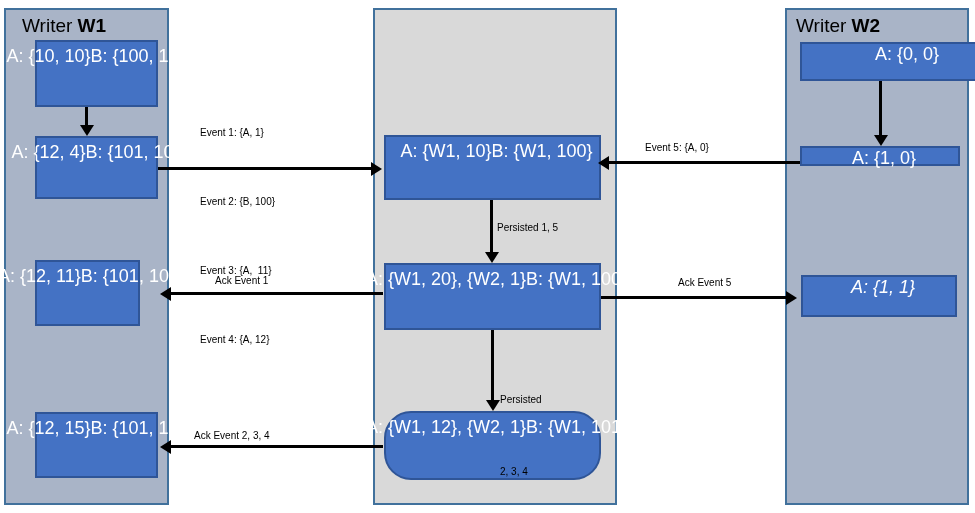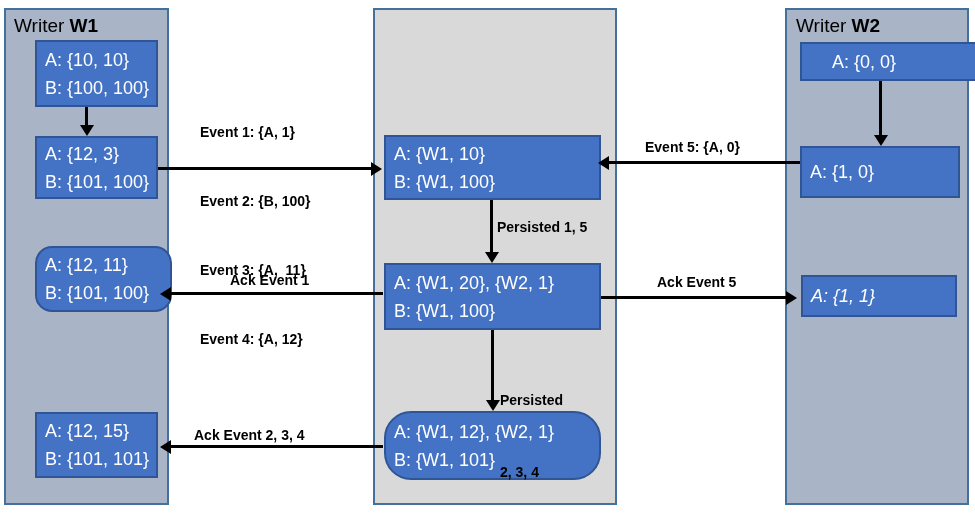--- a/index.html
+++ b/index.html
@@ -19,50 +19,50 @@
     font-family:"Liberation Sans",sans-serif;overflow:hidden;
   }
   .panel{position:absolute;box-sizing:border-box;border:2px solid var(--panel-border);}
   .panel.writer{background:var(--writer-panel-fill);}
   .panel.store{background:var(--store-panel-fill);}
   .p-w1{left:4px;top:8px;width:165px;height:497px;}
   .p-store{left:373px;top:8px;width:244px;height:497px;}
   .p-w2{left:785px;top:8px;width:184px;height:497px;}
 
   .ptitle{position:absolute;font-size:19px;color:#000;white-space:pre;line-height:27px;}
-  .t-w1{left:14px;top:12px;}
+  .t-w1{left:22px;top:12px;}
   .t-store{left:384px;top:12px;}
   .t-w2{left:796px;top:12px;}
   .ptitle b{font-weight:bold;}
 
   .box{
     position:absolute;box-sizing:border-box;background:var(--box-fill);
     border:2px solid var(--box-border);color:var(--box-text);
-    font-size:18px;padding-left:8px;display:flex;flex-direction:column;justify-content:center;
+    font-size:18px;padding-left:8px;display:flex;justify-content:center;
   }
   .bline{line-height:28px;white-space:pre;}
   .box.single .bline{line-height:20px;}
 
   .b-w1-1{left:35px;top:40px;width:123px;height:67px;}
   .b-w1-2{left:35px;top:136px;width:123px;height:63px;}
-  .b-w1-3{left:35px;top:246px;width:137px;height:66px;border-radius:17px;}
+  .b-w1-3{left:35px;top:260px;width:105px;height:66px;}
   .b-w1-4{left:35px;top:412px;width:123px;height:66px;}
   .b-st-1{left:384px;top:135px;width:217px;height:65px;}
   .b-st-2{left:384px;top:263px;width:217px;height:67px;}
   .b-st-3{left:384px;top:411px;width:217px;height:69px;border-radius:27px;}
   .b-w2-1{left:800px;top:42px;width:184px;height:39px;padding-left:30px;}
-  .b-w2-2{left:800px;top:146px;width:160px;height:52px;}
+  .b-w2-2{left:800px;top:146px;width:160px;height:20px;}
   .b-w2-3{left:801px;top:275px;width:156px;height:42px;font-style:italic;}
 
-  .lbl{position:absolute;font-size:14px;color:var(--label-text);white-space:pre;line-height:23px;font-weight:bold;}
+  .lbl{position:absolute;font-size:10px;color:var(--label-text);white-space:pre;line-height:23px;}
   .l-events{left:200px;top:75px;}
   .l-event5{left:645px;top:136px;}
   .l-pers15{left:497px;top:216px;text-align:right;}
-  .l-ack1{left:230px;top:269px;}
-  .l-ack5{left:657px;top:271px;}
+  .l-ack1{left:215px;top:269px;}
+  .l-ack5{left:678px;top:271px;}
   .l-pers234{left:500px;top:340px;line-height:24px;}
   .l-ack234{left:194px;top:424px;text-align:right;}
 
   .harrow{position:absolute;height:3px;background:var(--arrow);}
   .harrow.right::after{
     content:"";position:absolute;right:-10px;top:50%;transform:translateY(-50%);
     border-top:7px solid transparent;border-bottom:7px solid transparent;
     border-left:11px solid var(--arrow);
   }
   .harrow.left::before{
@@ -99,21 +99,21 @@
   <div class="ptitle t-w1"><span>Writer </span><b>W1</b></div>
 
 
   <div class="ptitle t-w2"><span>Writer </span><b>W2</b></div>
 
   <div class="box b-w1-1">
     <div class="bline">A: {10, 10}</div>
     <div class="bline">B: {100, 100}</div>
   </div>
   <div class="box b-w1-2">
-    <div class="bline">A: {12, 3}</div>
+    <div class="bline">A: {12, 4}</div>
     <div class="bline">B: {101, 100}</div>
   </div>
   <div class="box b-w1-3">
     <div class="bline">A: {12, 11}</div>
     <div class="bline">B: {101, 100}</div>
   </div>
   <div class="box b-w1-4">
     <div class="bline">A: {12, 15}</div>
     <div class="bline">B: {101, 101}</div>
   </div>

